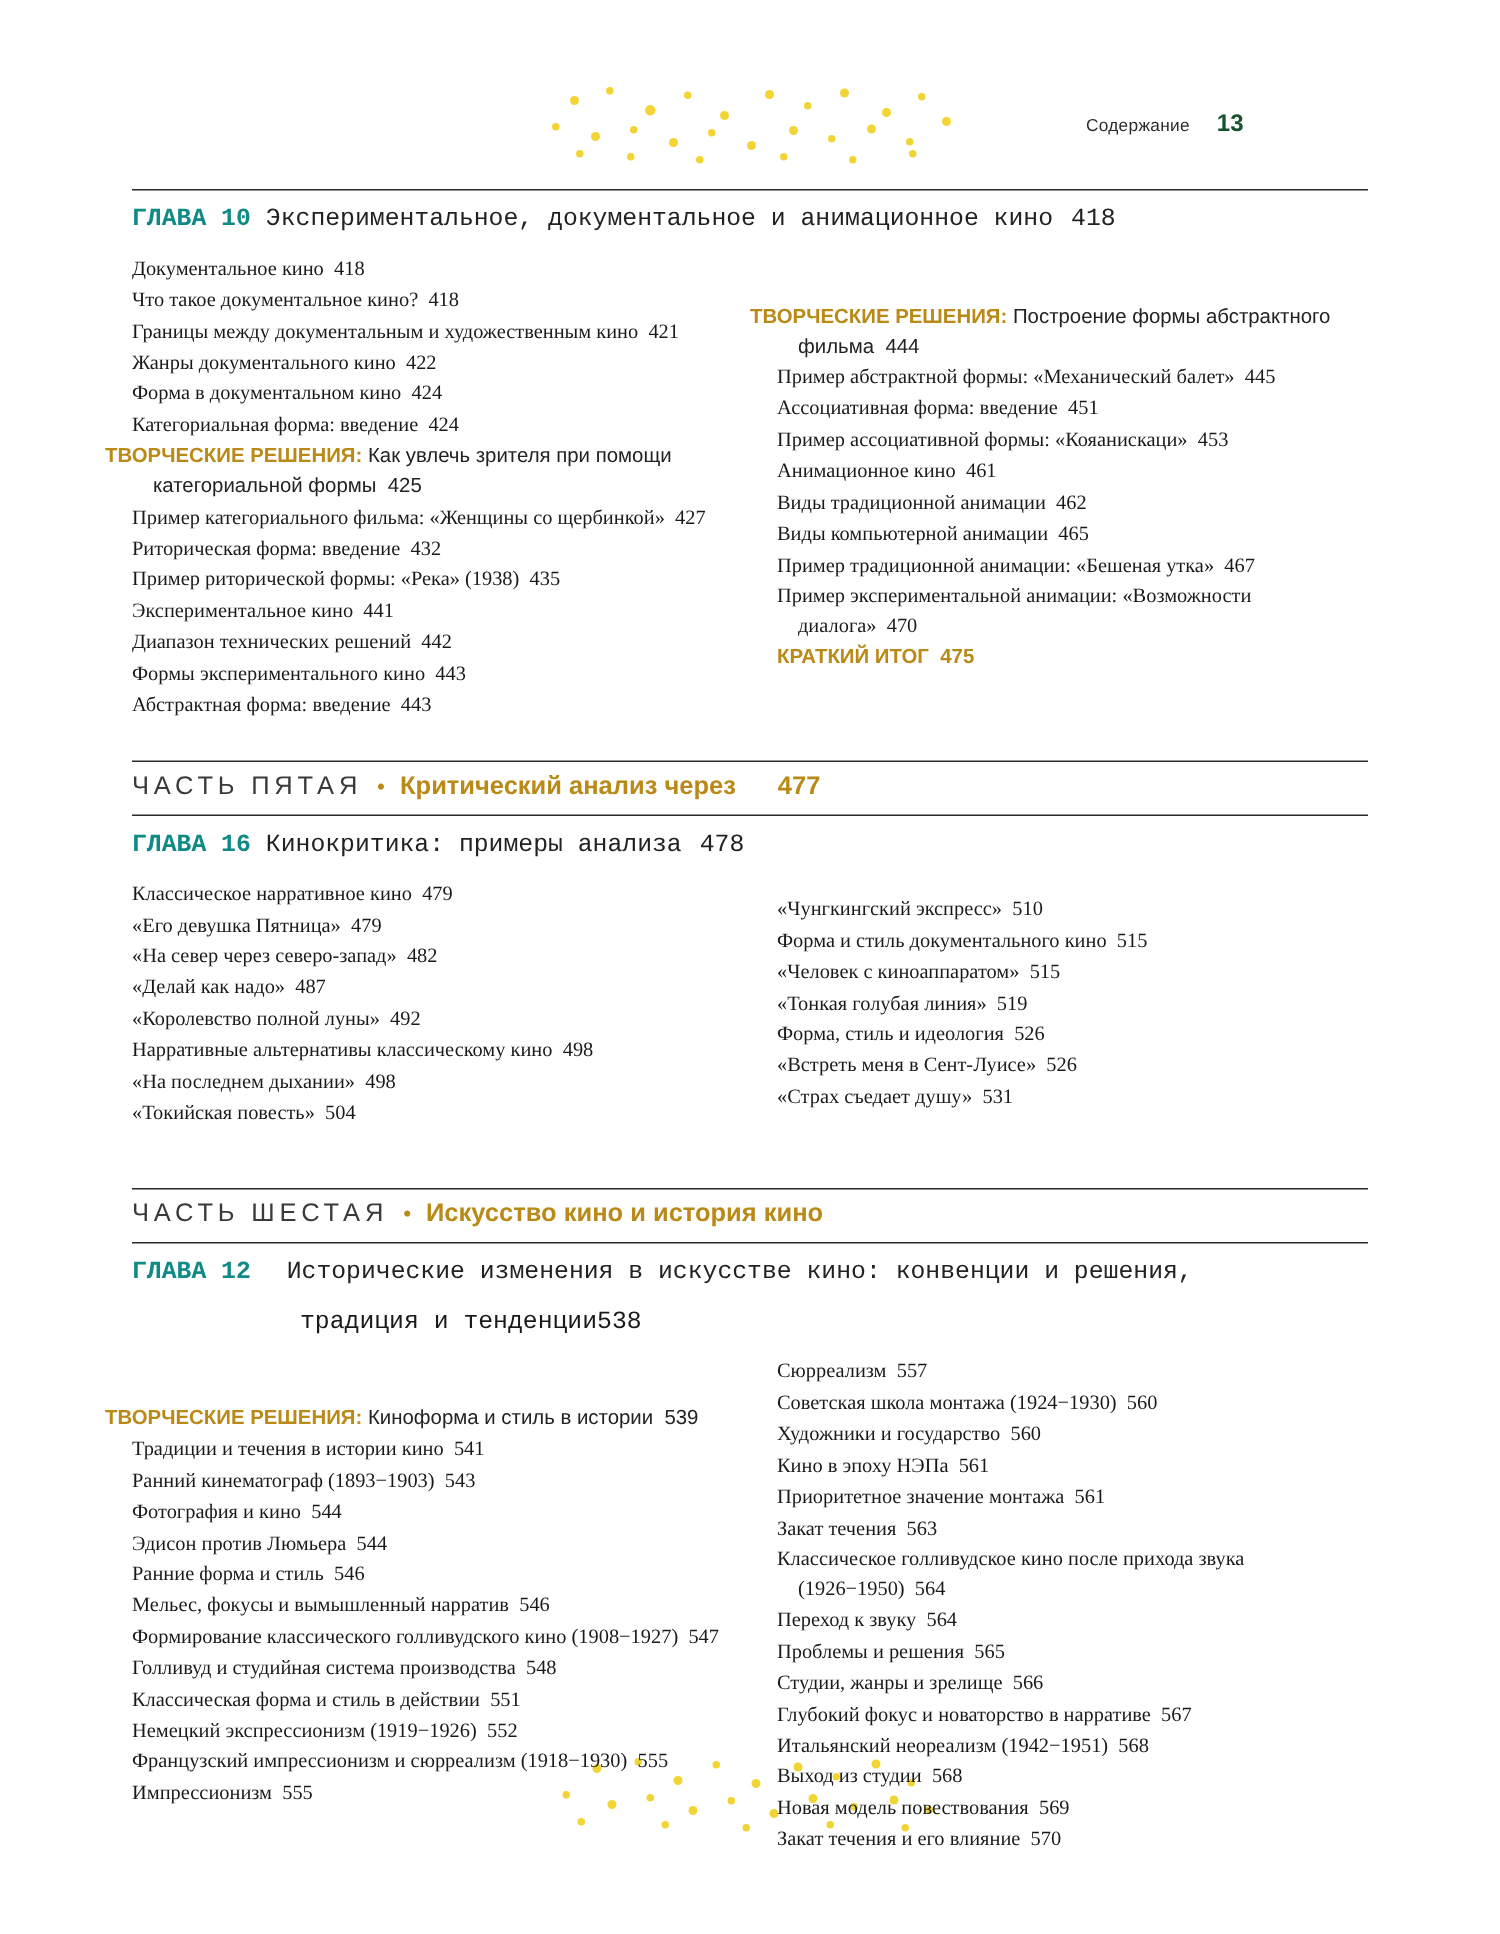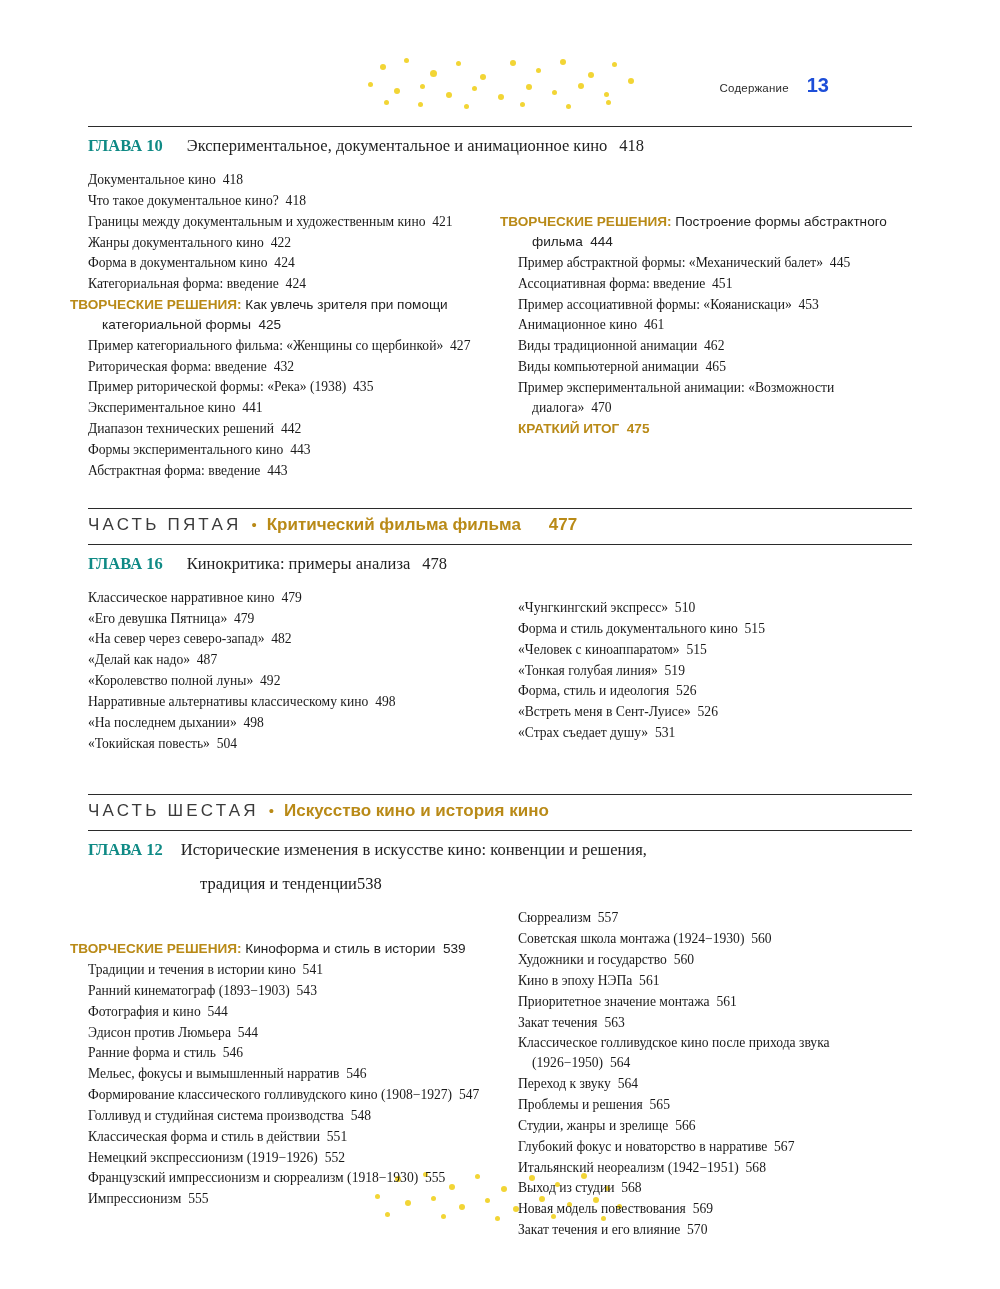--- a/index.html
+++ b/index.html
@@ -31,23 +31,23 @@
     align-items: baseline;
     gap: 18px;
     font-family: "Liberation Sans", sans-serif;
   }
   .header .run-head {
     font-size: 11.5px;
     color: #2b2b2b;
     letter-spacing: 0.2px;
   }
   .header .folio {
-    font-size: 20px;
+    font-size: 16px;
     font-weight: bold;
-    color: #1d4ed8;
+    color: #14532d;
   }
 
   
   .dots {
     position: absolute;
     pointer-events: none;
   }
   .dots span {
     position: absolute;
     border-radius: 50%;
@@ -64,22 +64,22 @@
   }
 
   .rule {
     border-top: 1.6px solid #2b2b2b;
     margin: 0;
   }
 
   .chapter-head {
     display: flex;
     align-items: flex-end;
-    gap: 24px;
-    font-family: Liberation Serif, serif;
+    gap: 10px;
+    font-family: Liberation Mono, monospace;
     font-size: 16.5px;
     padding: 9px 0 10px 0;
   }
   .chapter-head .ch-num {
     color: #0f8a85;
     font-weight: bold;
     white-space: nowrap;
   }
   .chapter-head .ch-title {
     color: #222;
@@ -285,33 +285,34 @@
       </div>
       <div class="col">
         <ul class="toc" id="c10r">
             <li class="cr"><span class="cr-label">ТВОРЧЕСКИЕ РЕШЕНИЯ:</span><span class="cr-text"> Построение формы абстрактного фильма&nbsp;&nbsp;444</span></li>
             <li class="lvl2"><span>Пример абстрактной формы: «Механический балет»</span><span class="pg">&nbsp;&nbsp;445</span></li>
             <li class="lvl2"><span>Ассоциативная форма: введение</span><span class="pg">&nbsp;&nbsp;451</span></li>
             <li class="lvl2"><span>Пример ассоциативной формы: «Кояанискаци»</span><span class="pg">&nbsp;&nbsp;453</span></li>
             <li class="lvl1"><span>Анимационное кино</span><span class="pg">&nbsp;&nbsp;461</span></li>
             <li class="lvl2"><span>Виды традиционной анимации</span><span class="pg">&nbsp;&nbsp;462</span></li>
             <li class="lvl2"><span>Виды компьютерной анимации</span><span class="pg">&nbsp;&nbsp;465</span></li>
+            <li class="lvl2"><span>Пример традиционной анимации: «Бешеная утка»</span><span class="pg">&nbsp;&nbsp;467</span></li>
             <li class="lvl2"><span>Пример экспериментальной анимации: «Возможности диалога»</span><span class="pg">&nbsp;&nbsp;470</span></li>
             <li class="summary"><span>КРАТКИЙ ИТОГ</span><span class="pg">&nbsp;&nbsp;475</span></li>
           </ul>
       </div>
     </div>
 
     <div class="part">
       <div class="rule"></div>
       <div class="part-head">
         <span class="part-name">ЧАСТЬ ПЯТАЯ</span>
         <span class="bullet">•</span>
         <span class="part-title">
-          <span>Критический фильма фильма</span><span class="pg">477</span>
+          <span>Критический анализ через</span><span class="pg">477</span>
         </span>
       </div>
     </div>
 
     <div class="rule"></div>
     <div class="chapter-head">
       <span class="ch-num">ГЛАВА 16</span>
       <span class="ch-title">
         <span>Кинокритика: примеры анализа</span><span class="pg">478</span>
       </span>

